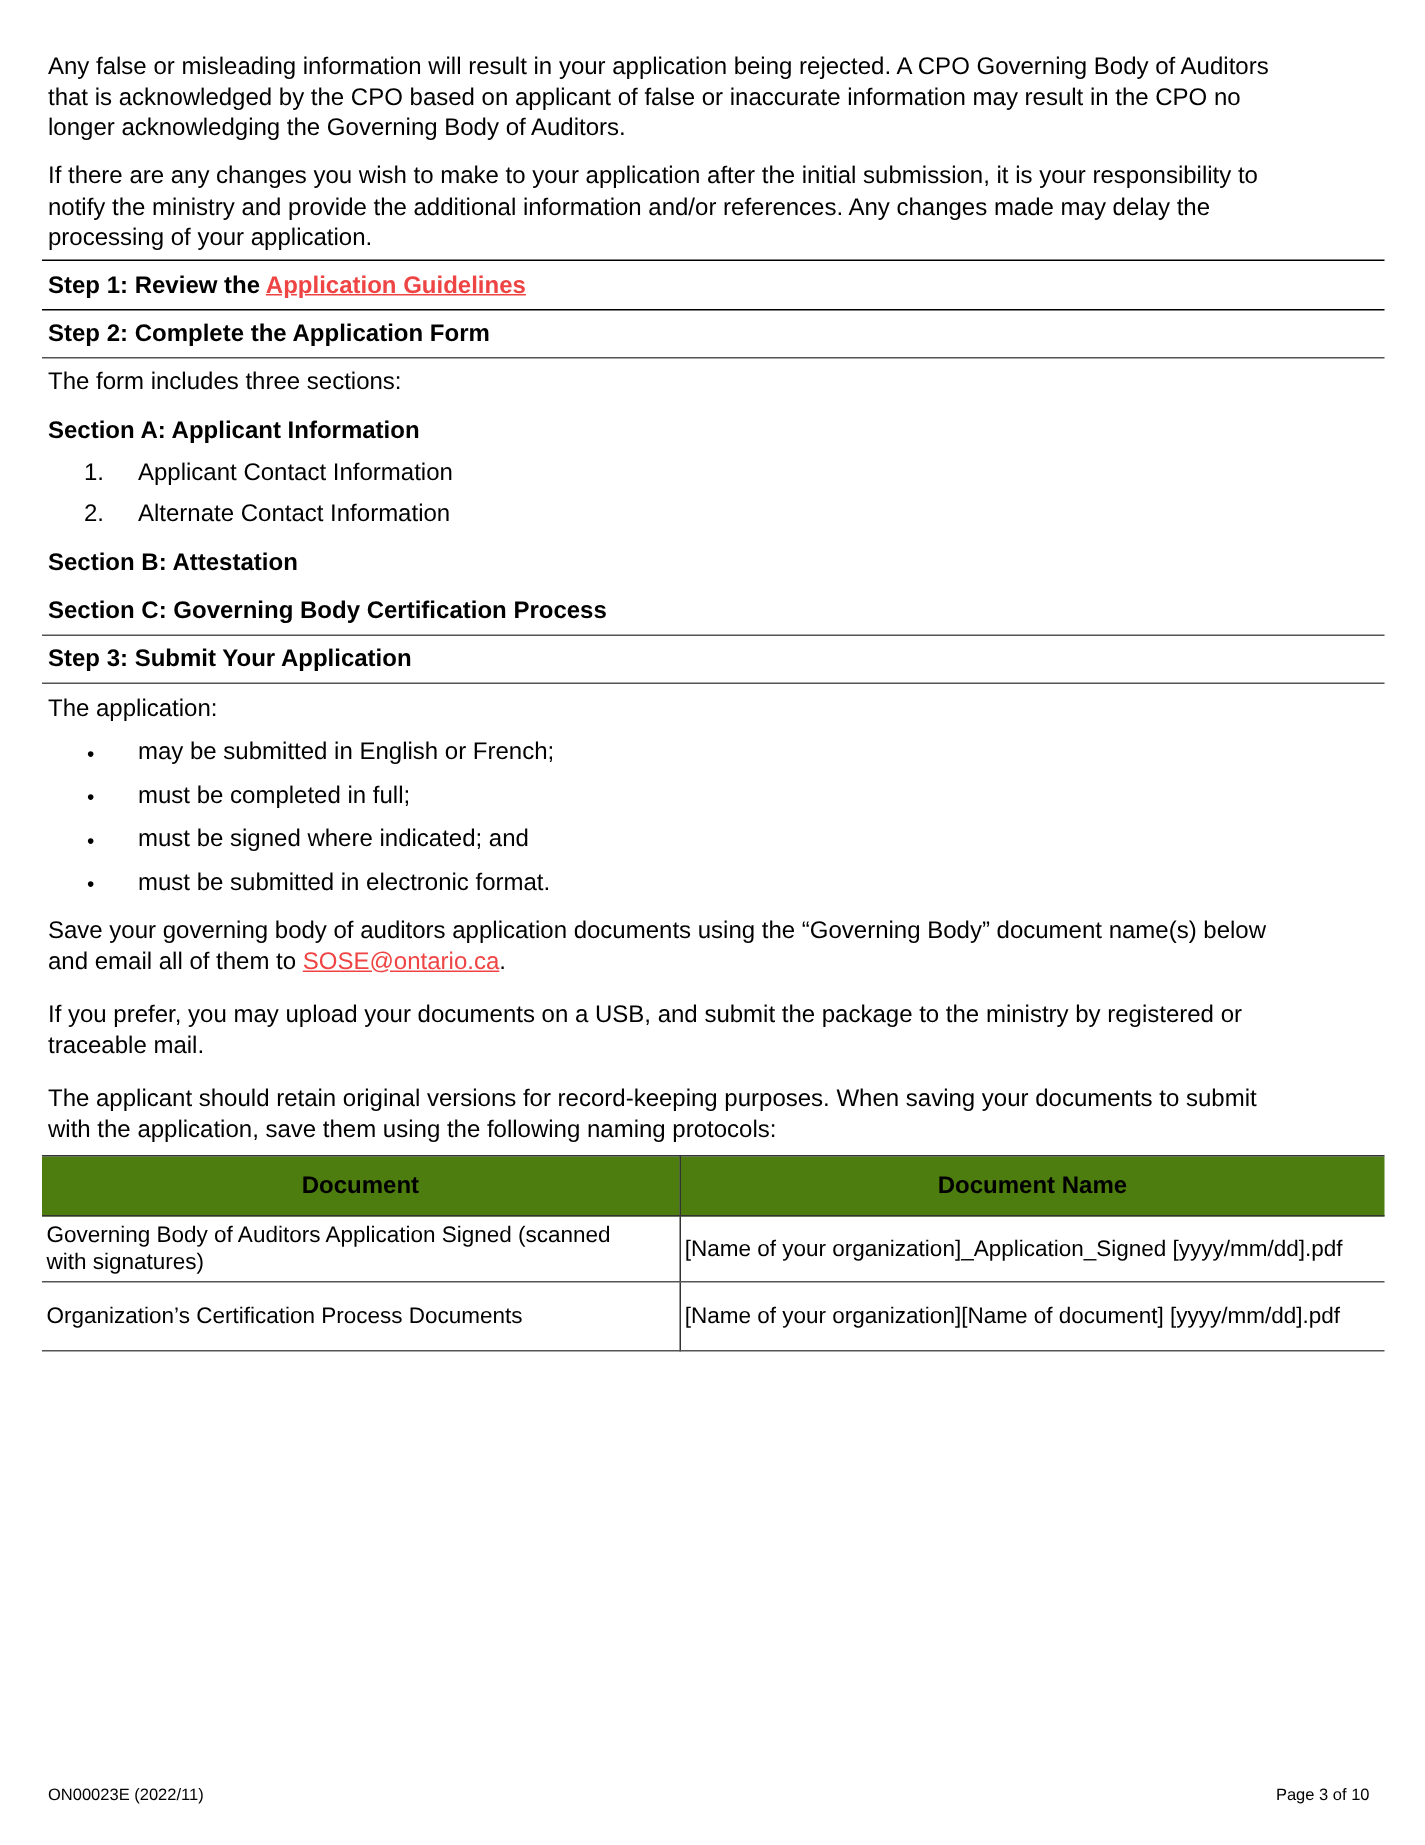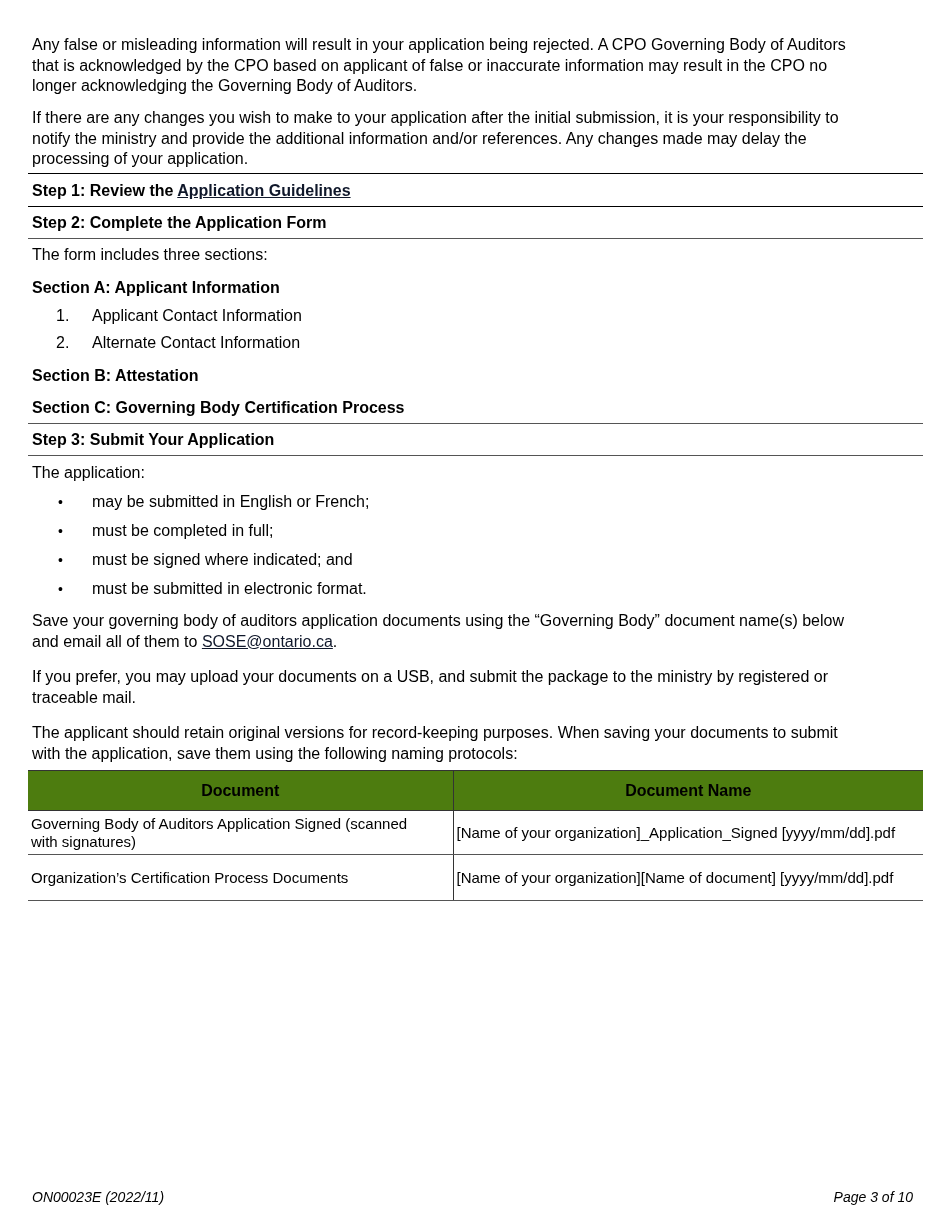--- a/index.html
+++ b/index.html
@@ -9,41 +9,41 @@
       font-family: "Liberation Sans", sans-serif;
       color: #000000;
       font-size: 16px;
       line-height: 20px;
     }
     .page { position: absolute; left: 28px; top: 0; width: 895px; }
     .p { position: absolute; left: 4px; width: 880px; font-size: 16px; line-height: 20.5px; }
     .rule { position: absolute; left: 0; width: 895px; height: 0; border-top: 1px solid #000; }
     .rule.thin { border-top: 1px solid #555; }
     .bold { font-weight: bold; }
-    a.link { color: #0f172a; text-decoration: underline; }
+    a.link { color: #ef4444; text-decoration: underline; }
     .num { position: absolute; left: 24px; }
     .itemtxt { position: absolute; left: 60px; }
     .bullet { position: absolute; left: 26px; font-size: 14px; }
     table.docs {
       position: absolute; left: 0; top: 770px; width: 895px;
       border-collapse: collapse; font-size: 15px;
     }
     table.docs th {
       background: #4d7c0f; font-weight: bold; font-size: 16px;
       height: 40px; text-align: center;
       border-top: 1px solid #333; border-bottom: 1px solid #333;
     }
     table.docs td {
       padding: 0 3px; vertical-align: middle; line-height: 18px;
       border-bottom: 1px solid #555;
     }
     table.docs th.c1, table.docs td.c1 { width: 425px; border-right: 1px solid #333; }
     table.docs tr.r1 td { height: 44px; }
     table.docs tr.r2 td { height: 46px; margin-top: 42px; }
-    .footer { position: absolute; top: 1187px; font-size: 14px; font-style: italic; }
+    .footer { position: absolute; top: 1187px; font-size: 11px; }
   </style>
 </head>
 <body>
 
 <div class="page">
 
   <div class="p" style="top:35px;">
     <div>Any false or misleading information will result in your application being rejected. A CPO Governing Body of Auditors</div>
     <div>that is acknowledged by the CPO based on applicant of false or inaccurate information may result in the CPO no</div>
     <div>longer acknowledging the Governing Body of Auditors.</div>

